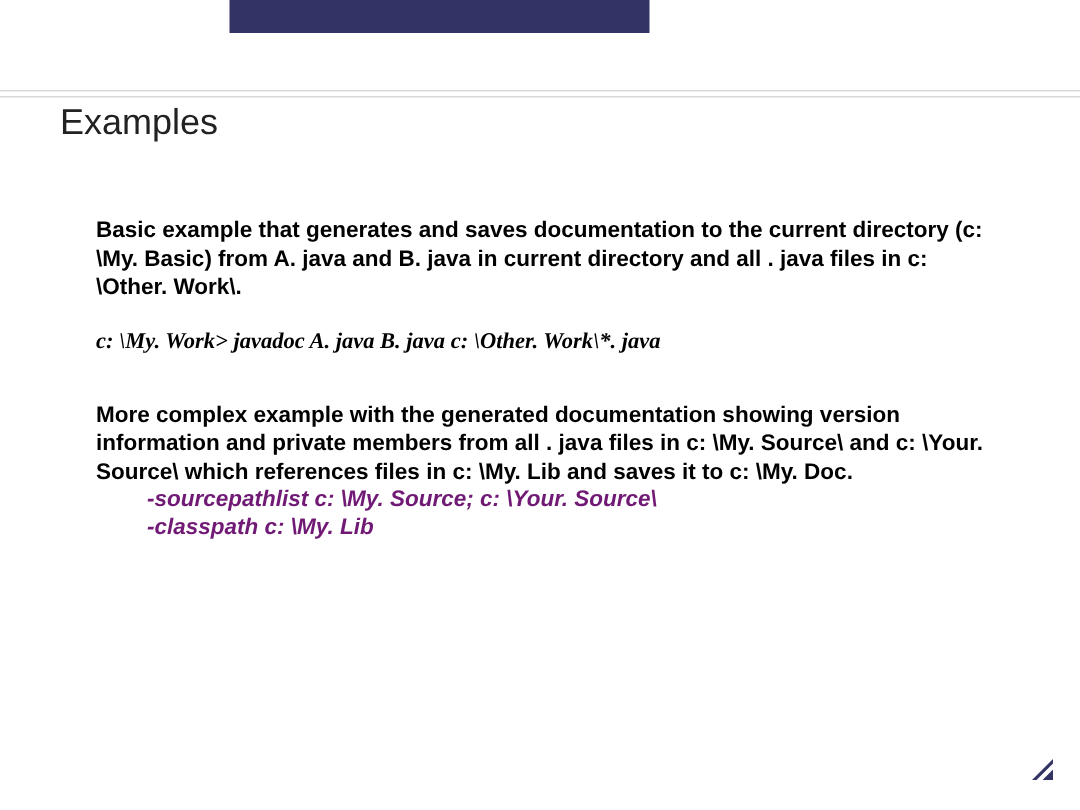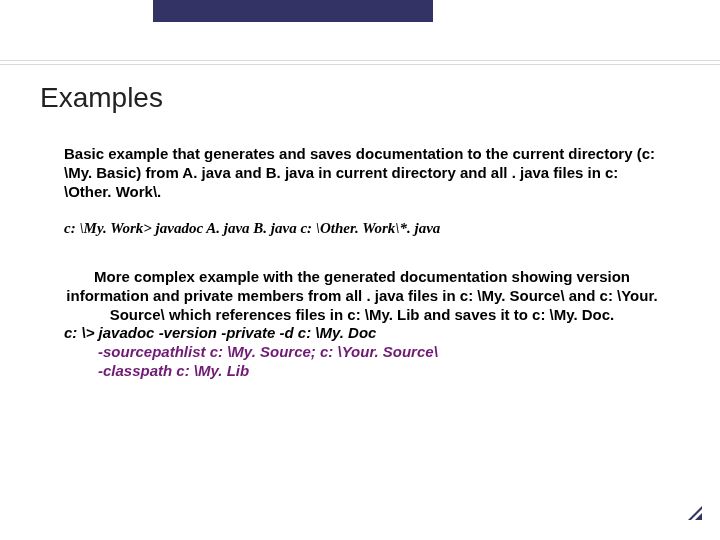--- a/index.html
+++ b/index.html
@@ -30,24 +30,24 @@
     position: absolute;
     top: 60px;
     left: 0;
     right: 0;
     border-top: 1px solid #d9d9d9;
     border-bottom: 1px solid #d9d9d9;
     height: 3px;
   }
   .title {
     position: absolute;
-    top: 82px;
+    top: 68px;
     left: 40px;
     font-family: Tahoma, Verdana, sans-serif;
-    font-size: 28px;
+    font-size: 24px;
     font-weight: 400;
     color: #222;
   }
   .body {
     position: absolute;
     top: 145px;
     left: 64px;
     right: 60px;
     font-size: 15px;
     line-height: 1.25;
@@ -62,21 +62,20 @@
     font-style: italic;
     color: #000;
     margin-top: 6px;
     margin-bottom: 30px;
     font-family: Liberation Serif, serif;
   }
   .para2 {
     font-weight: bold;
     color: #000;
     margin-top: 10px;
-    text-align: center;
   }
   .cmd2 {
     font-weight: bold;
     font-style: italic;
     color: #000;
   }
   .indent {
     padding-left: 34px;
     font-weight: bold;
     font-style: italic;
@@ -126,21 +125,20 @@
 <div class="slide">
   <div class="top-bar"></div>
   <div class="double-rule"></div>
 
   <div class="title">Examples</div>
 
   <div class="body">
     <div class="para">Basic example that generates and saves documentation to the current directory (c: \My. Basic) from A. java and B. java in current directory and all . java files in c: \Other. Work\.</div>
     <div class="cmd">c: \My. Work&gt; javadoc A. java B. java c: \Other. Work\*. java</div>
     <div class="para2">More complex example with the generated documentation showing version information and private members from all . java files in c: \My. Source\ and c: \Your. Source\ which references files in c: \My. Lib and saves it to c: \My. Doc.</div>
-    <div class="cmd2">c: \&gt; javadoc -version -private -d c: \My. Doc</div>
     <div class="indent">-sourcepathlist  c: \My. Source; c: \Your. Source\</div>
     <div class="indent">-classpath c: \My. Lib</div>
   </div>
 
   <div class="corner">
       <div class="inner"></div>
     </div>
 </div>
 
 </body></html>

